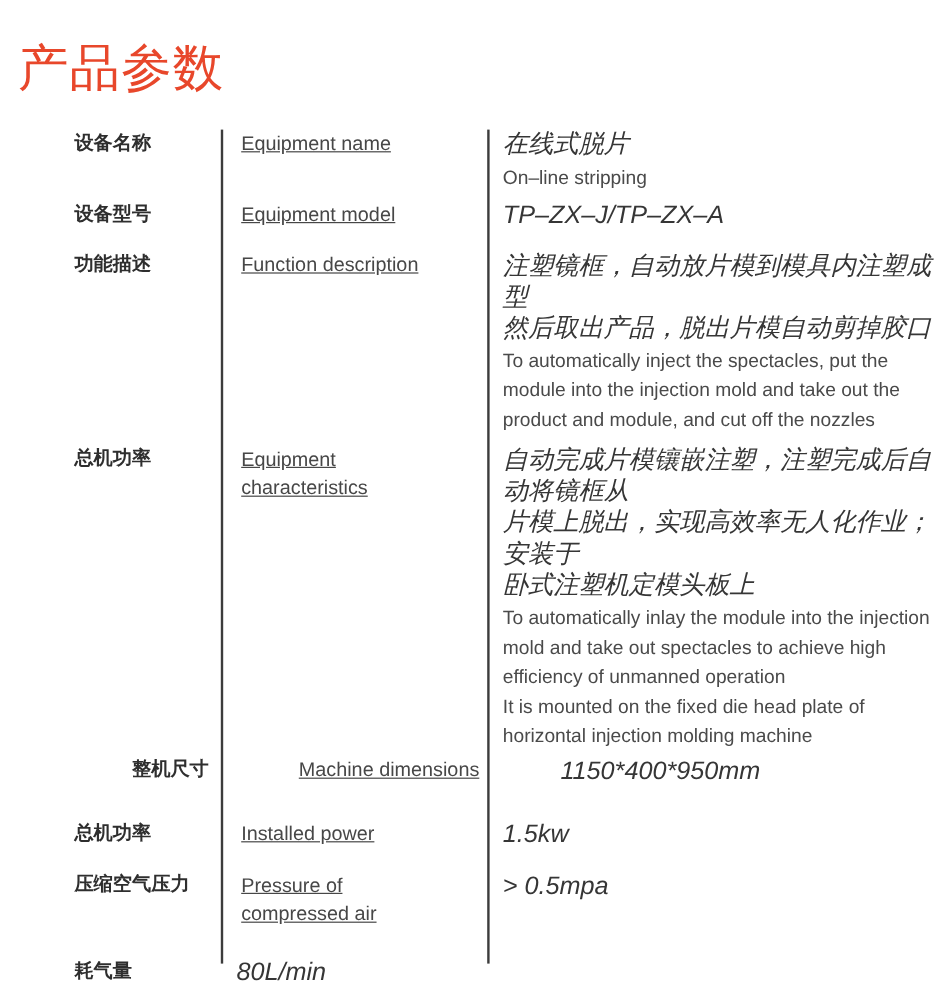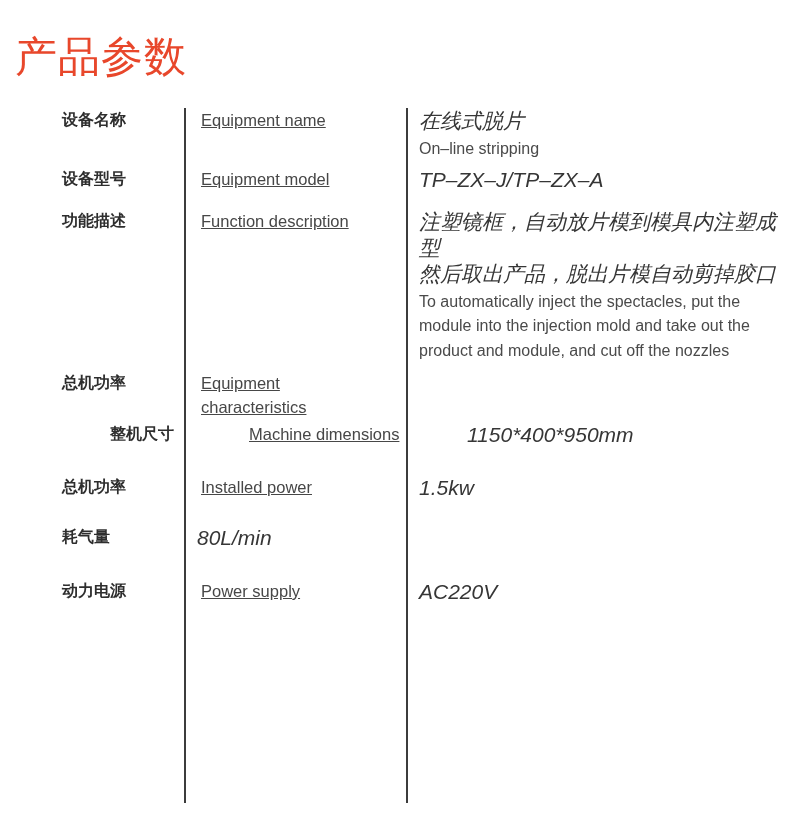--- a/index.html
+++ b/index.html
@@ -121,39 +121,55 @@
 module into the injection mold and take out the
 product and module, and cut off the nozzles</div>
     </div>
   </div>
 
   <div class="row r4">
     <div class="c1">总机功率</div>
     <div class="c2">Equipment
 characteristics</div>
     <div class="c3">
+      <div class="val-zh">自动完成片模镶嵌注塑，注塑完成后自动将镜框从
+片模上脱出，实现高效率无人化作业；安装于
+卧式注塑机定模头板上</div>
+      <div class="val-en">To automatically inlay the module into the injection
+mold and take out spectacles to achieve high
+efficiency of unmanned operation
+It is mounted on the fixed die head plate of
+horizontal injection molding machine</div>
     </div>
   </div>
 
   <div class="row r5">
     <div class="c1">整机尺寸</div>
     <div class="c2">Machine dimensions</div>
     <div class="c3">
       <div class="val-zh">1150*400*950mm</div>
     </div>
   </div>
 
   <div class="row r6">
     <div class="c1">总机功率</div>
     <div class="c2">Installed power</div>
     <div class="c3">
       <div class="val-zh">1.5kw</div>
     </div>
   </div>
 
+  <div class="row r7">
+    <div class="c1">压缩空气压力</div>
+    <div class="c2">Pressure of
+compressed air</div>
+    <div class="c3">
+      <div class="val-zh">&gt; 0.5mpa</div>
+    </div>
+  </div>
 
   <div class="row r8">
     <div class="c1">耗气量</div>
     <div class="c3">
       <div class="val-zh">80L/min</div>
     </div>
   </div>
 
   <div class="row r9">
     <div class="c1">动力电源</div>

